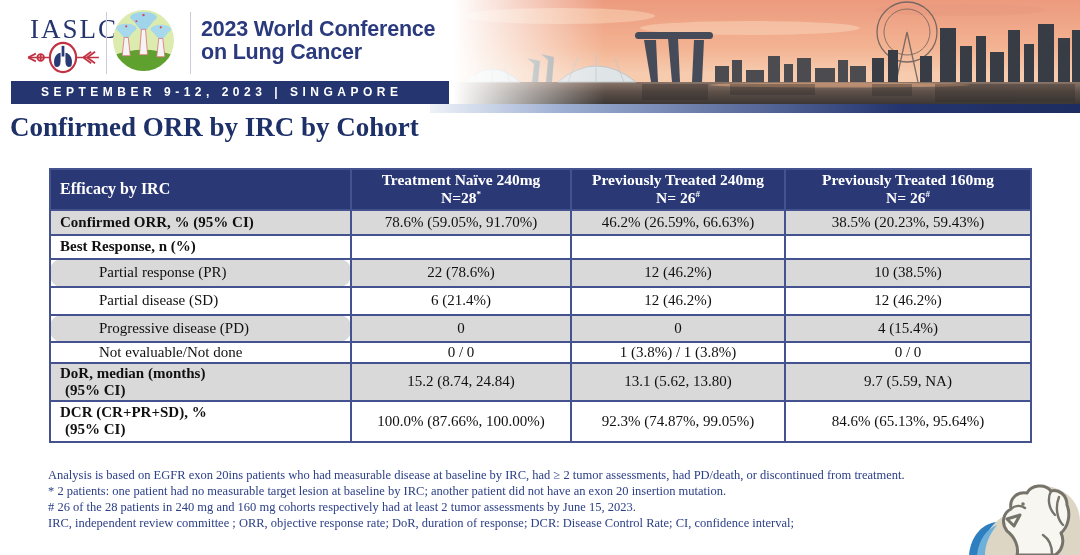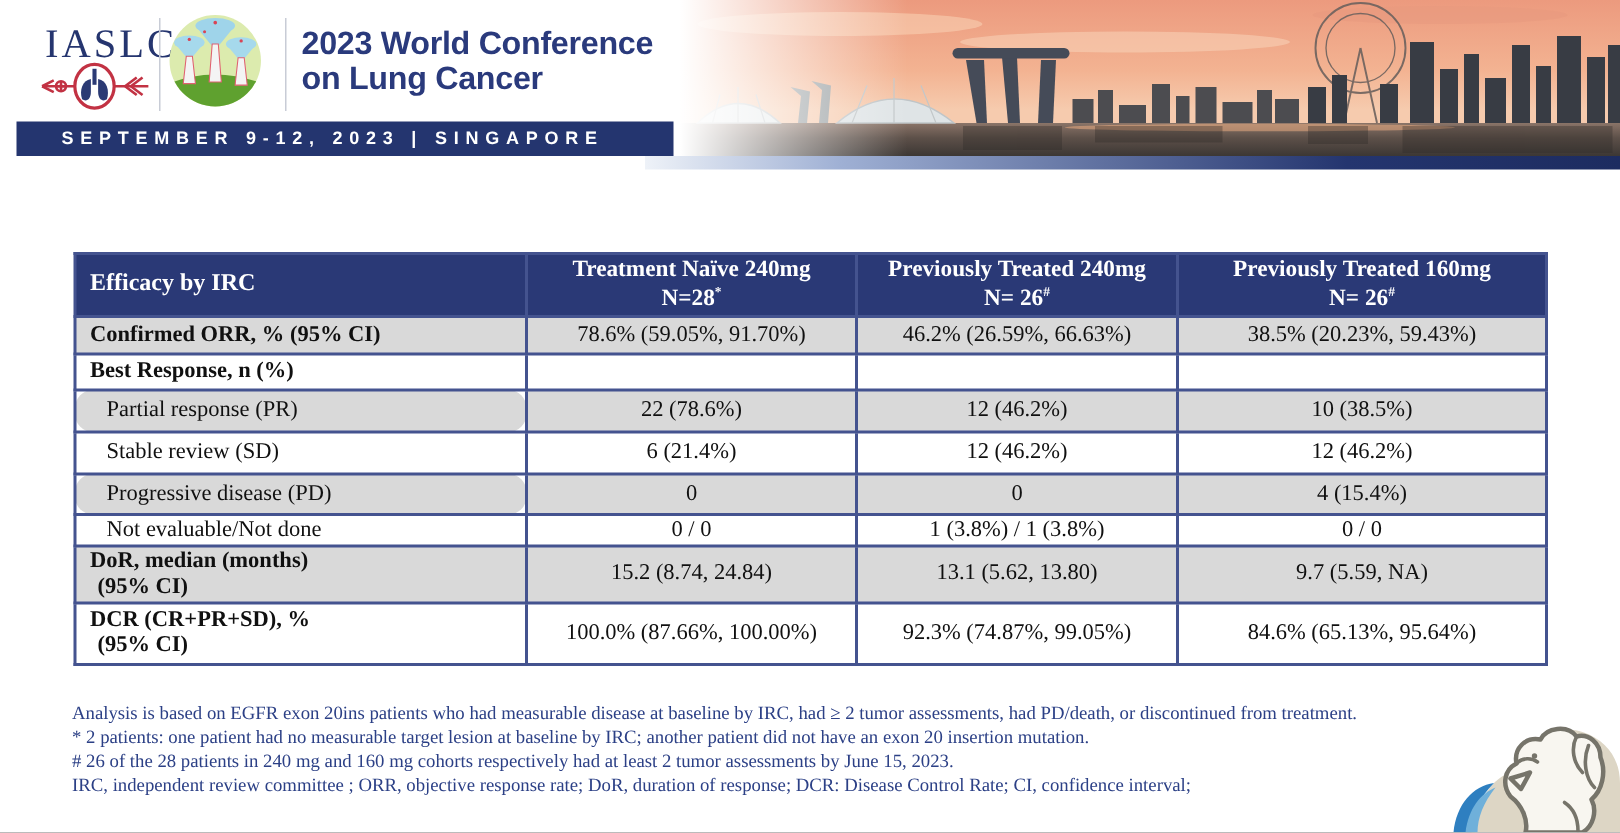--- a/index.html
+++ b/index.html
@@ -33,21 +33,21 @@
   
   table.eff{position:absolute;left:49px;top:168px;width:981px;border-collapse:collapse;
             table-layout:fixed;font-size:15px;color:#101010;}
   table.eff th,table.eff td{border:2px solid #44538f;padding:1px 6px;vertical-align:middle;}
   table.eff thead th{background:#2a3976;color:#ffffff;font-weight:bold;height:36px;
                      text-align:center;font-size:15.5px;line-height:1.18;}
   table.eff thead th.label-h{text-align:left;padding-left:9px;font-size:16px;}
   table.eff td.val{text-align:center;}
   table.eff td.label{text-align:left;padding-left:9px;}
   table.eff td.label.bold{font-weight:bold;}
-  table.eff td.label.indent{padding-left:20px;border-radius:12px;}
+  table.eff td.label.indent{padding-left:48px;border-radius:12px;}
   table.eff td.label div:nth-child(2){padding-left:5px;}
   table.eff tr.shaded td{background:#d9d9d9;}
   #tbody tr:nth-child(1){height:25px;margin-left:31px;}
   #tbody tr:nth-child(2){height:24px;}
   #tbody tr:nth-child(3){height:28px;}
   #tbody tr:nth-child(4){height:28px;}
   #tbody tr:nth-child(5){height:27px;}
   #tbody tr:nth-child(6){height:20px;}
   #tbody tr:nth-child(7){height:38px;}
   #tbody tr:nth-child(8){height:41px;padding-left:23px;}
@@ -189,20 +189,21 @@
 
   <div class="v-divider" style="left:190px"></div>
 
   <div class="conf-title">
     <div>2023 World Conference</div>
     <div>on Lung Cancer</div>
   </div>
 
   <div class="banner">SEPTEMBER 9-12, 2023 | SINGAPORE</div>
 
+  <h1 class="page-title">Confirmed ORR by IRC by Cohort</h1>
 
   <table class="eff">
     <colgroup>
       <col style="width:301px">
         <col style="width:220px">
         <col style="width:214px">
         <col style="width:246px">
     </colgroup>
     <thead>
       <tr>
@@ -241,21 +242,21 @@
         <tr class="shaded">
           <td class="label indent">
             <div>Partial response (PR)</div>
           </td>
           <td class="val">22 (78.6%)</td>
           <td class="val">12 (46.2%)</td>
           <td class="val">10 (38.5%)</td>
         </tr>
         <tr>
           <td class="label indent">
-            <div>Stable review (SD)</div>
+            <div>Partial disease (SD)</div>
           </td>
           <td class="val">6 (21.4%)</td>
           <td class="val">12 (46.2%)</td>
           <td class="val">12 (46.2%)</td>
         </tr>
         <tr class="shaded">
           <td class="label indent">
             <div>Progressive disease (PD)</div>
           </td>
           <td class="val">0</td>

